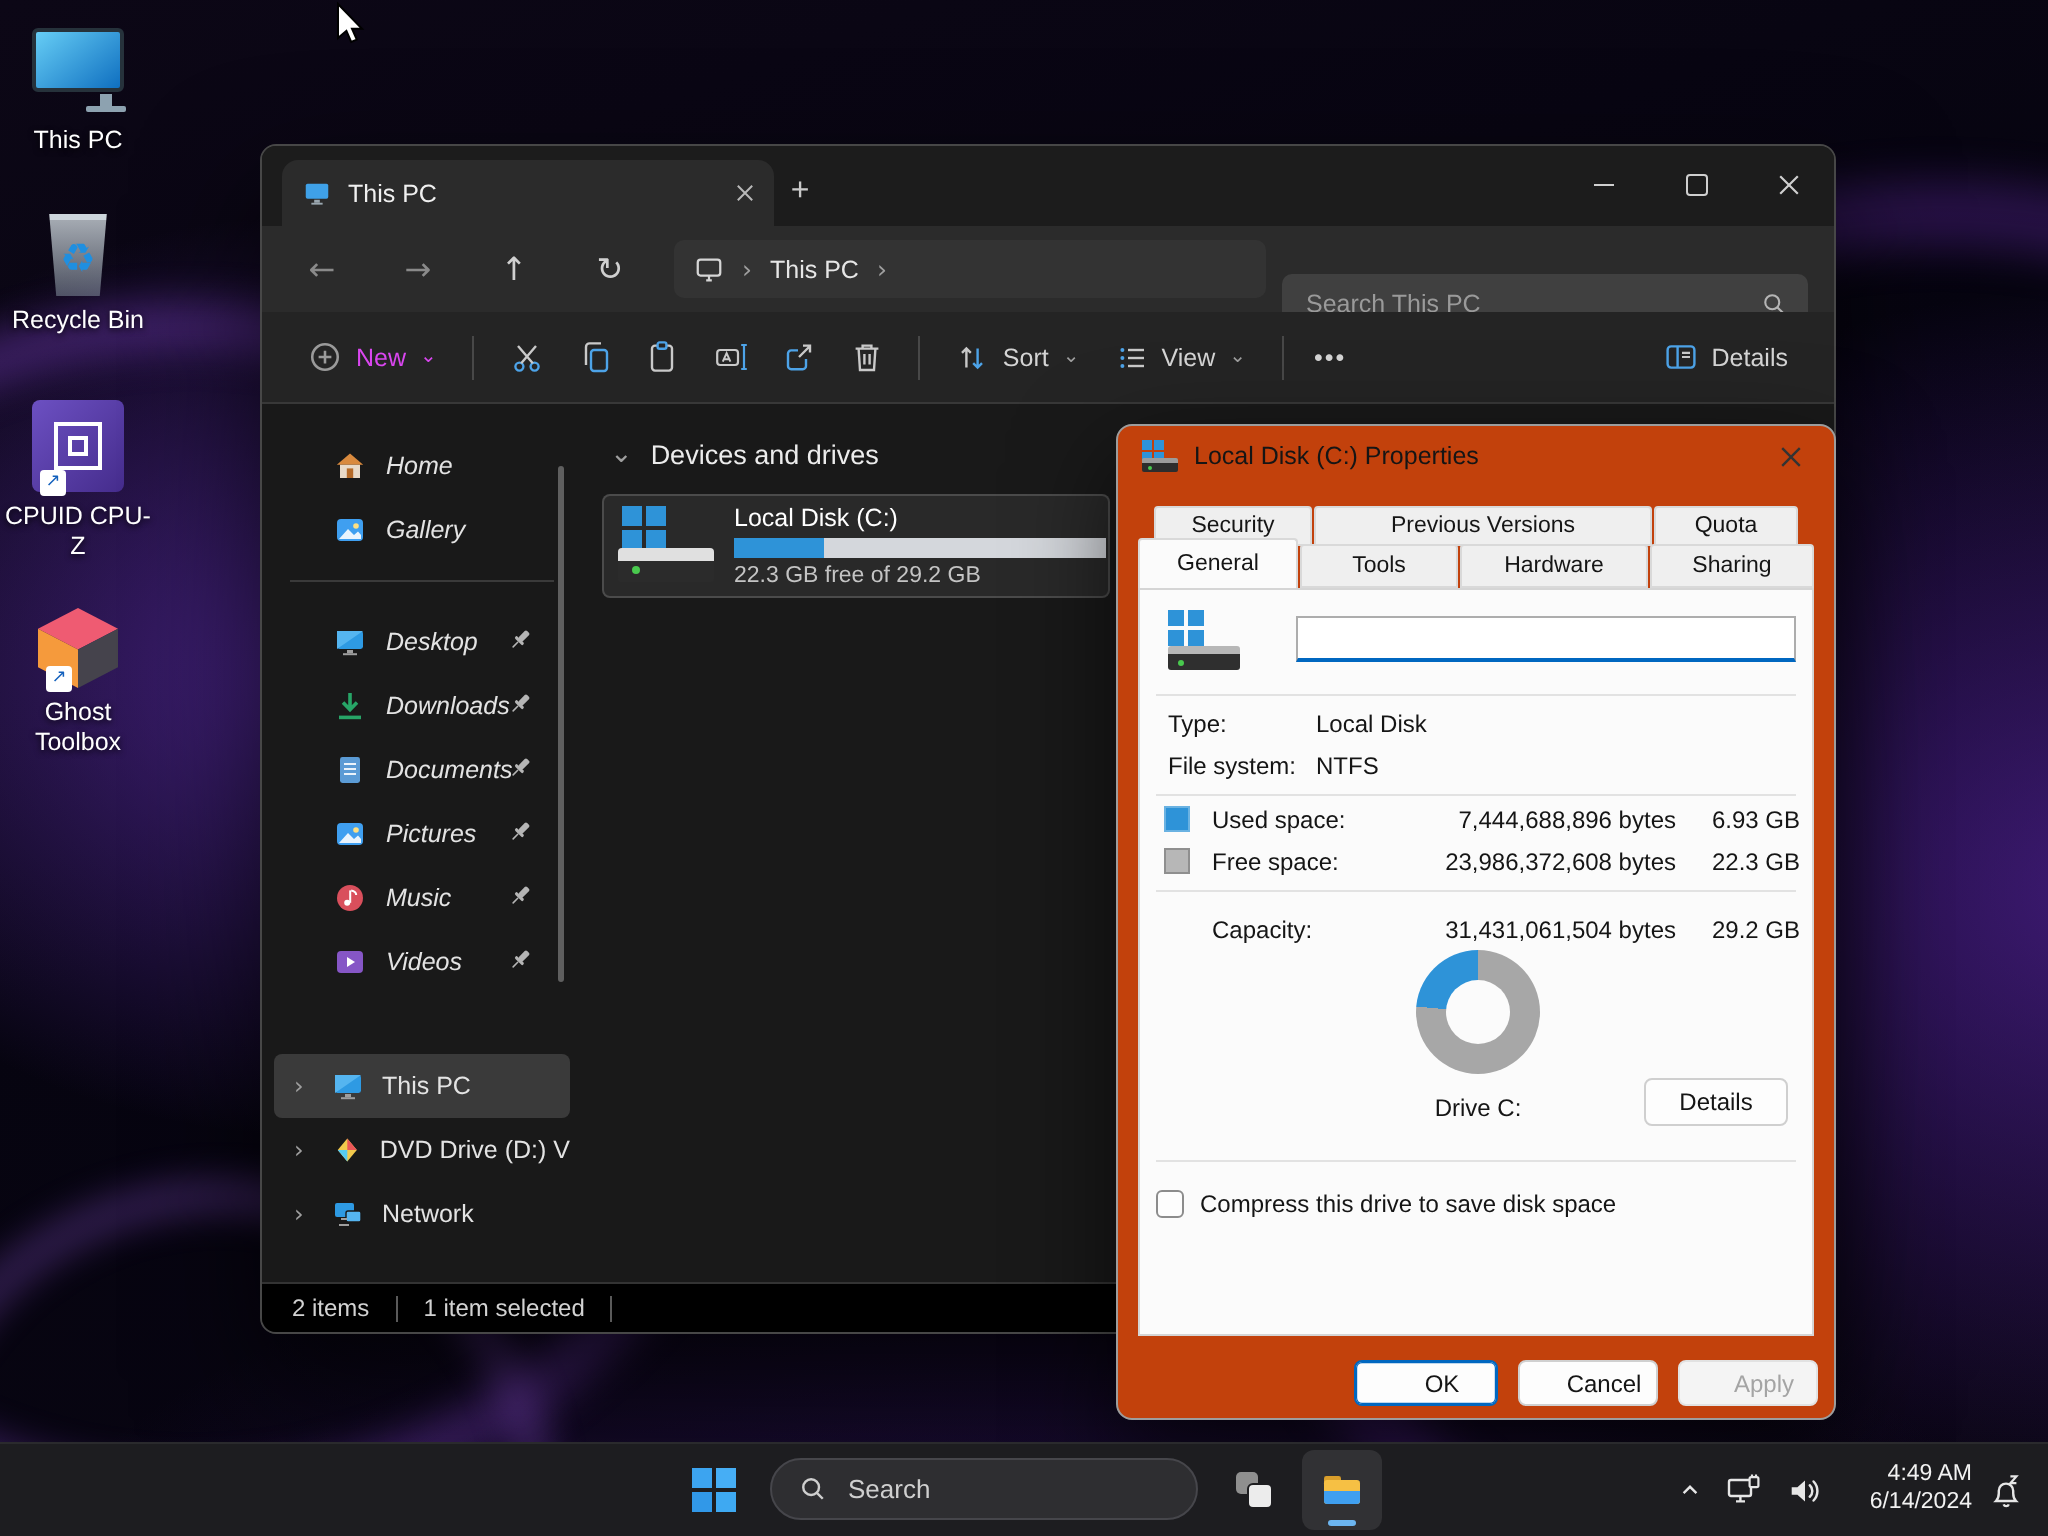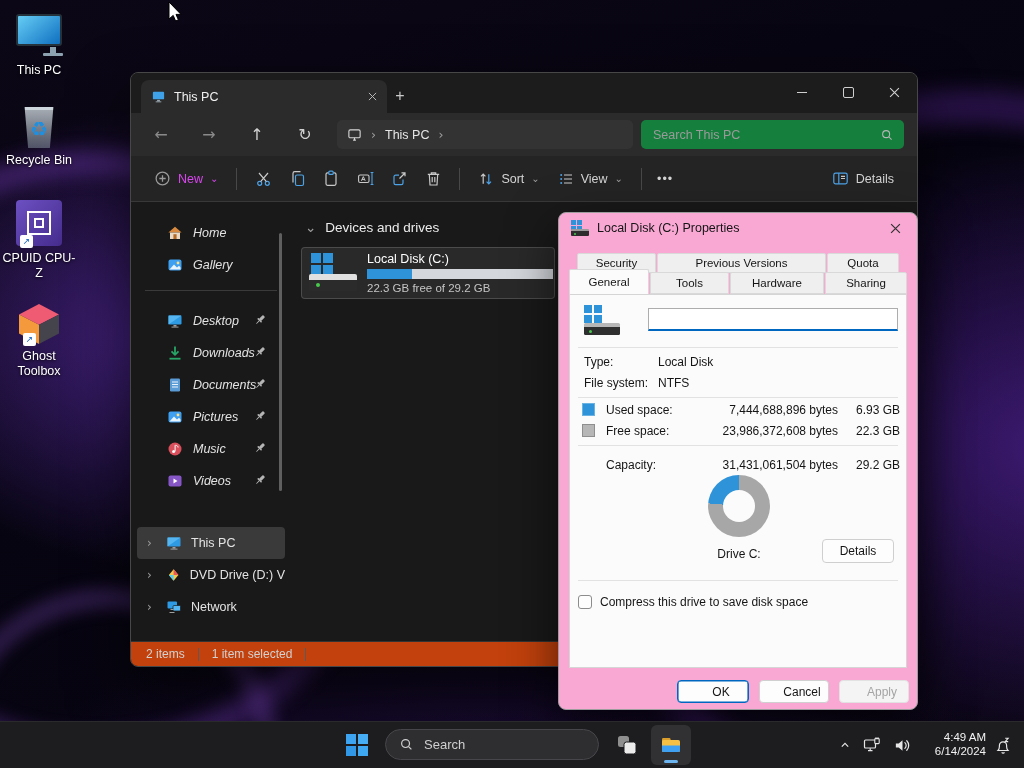--- a/index.html
+++ b/index.html
@@ -48,21 +48,21 @@
           color:#c9c9c9;font-size:16px;border-radius:4px;}
   .wctrls{position:absolute;right:0;top:0;display:flex;height:38px;}
   .wc{width:46px;display:flex;align-items:center;justify-content:center;}
   .wc-min{width:10px;height:1px;background:#cfcfcf;}
   .wc-max{width:9px;height:9px;border:1px solid #cfcfcf;border-radius:2px;}
   .navbar{position:absolute;left:0;right:0;top:40px;height:43px;background:#2b2b2b;}
   .navbtn{position:absolute;top:6px;width:32px;height:30px;display:flex;align-items:center;justify-content:center;
           font-family:"DejaVu Sans",sans-serif;font-size:16px;border-radius:4px;}
   .crumb{position:absolute;left:206px;top:7px;width:296px;height:29px;background:#333;border-radius:5px;
          display:flex;align-items:center;gap:9px;padding:0 10px;box-sizing:border-box;}
-  .searchbox{position:absolute;left:510px;top:7px;width:263px;height:29px;background:#15803d;border-radius:5px;
+  .searchbox{position:absolute;left:510px;top:24px;width:263px;height:29px;background:#404040;border-radius:5px;
          display:flex;align-items:center;padding:0 10px;box-sizing:border-box;}
   .searchbox input{flex:1;background:transparent;border:none;outline:none;color:#cfcfcf;font-size:12.5px;
          font-family:"Liberation Sans",sans-serif;}
   .searchbox input::placeholder{color:#9a9a9a;}
   .uicon{font-family:"DejaVu Sans",sans-serif;}
   .chev{color:#9f9f9f;font-family:"DejaVu Sans",sans-serif;}
   .toolbar{position:absolute;left:0;right:0;top:83px;height:46px;background:#242424;border-bottom:1px solid #383838;
            display:flex;align-items:center;padding:0 14px;box-sizing:border-box;}
   .tbbtn{display:flex;align-items:center;gap:7px;padding:0 9px;height:34px;border-radius:4px;color:#d4d4d4;}
   .tbico{display:flex;align-items:center;justify-content:center;width:34px;height:34px;border-radius:4px;}
@@ -89,25 +89,25 @@
   .drv .wl{position:absolute;left:2px;top:0;display:grid;grid-template-columns:10px 10px;gap:1.5px;}
   .drv .wl i{width:10px;height:10px;background:#2e93d8;}
   .drv .body{position:absolute;left:0;bottom:2px;width:48px;height:17px;border-radius:2px;
              background:linear-gradient(#e0e0e0 0 38%,#2b2b2b 38%);}
   .drv .body:after{content:"";position:absolute;left:7px;bottom:4px;width:4px;height:4px;border-radius:50%;background:#49c94e;}
   .dmeta{flex:1;min-width:0;}
   .dname{color:#fff;margin-bottom:3px;}
   .bar{width:186px;height:10px;background:#d4d7dc;margin-bottom:3px;}
   .bar i{display:block;height:100%;background:#2e93d8;}
   .dfree{font-size:11.5px;color:#c4c4c4;}
-  .statusbar{position:absolute;left:0;right:0;bottom:0;height:24px;background:#c2410c;border-top:1px solid #333;
+  .statusbar{position:absolute;left:0;right:0;bottom:0;height:24px;background:#000000;border-top:1px solid #333;
              display:flex;align-items:center;gap:13px;padding:0 15px;font-size:12px;color:#d2d2d2;}
   .sdiv{width:1px;height:13px;background:#5a5a5a;}
   
-  .dlg{position:absolute;left:558px;top:212px;width:360px;height:498px;background:#f9a8d4;border:1px solid #9d9d9d;
+  .dlg{position:absolute;left:558px;top:212px;width:360px;height:498px;background:#c2410c;border:1px solid #9d9d9d;
        border-radius:8px;box-shadow:0 18px 50px rgba(0,0,0,.6);font-size:12px;color:#151515;overflow:hidden;box-sizing:border-box;}
   .dlg-tb{position:absolute;left:0;right:0;top:0;height:30px;display:flex;align-items:center;gap:8px;padding-left:12px;}
   .dlg-title{flex:1;font-size:12.5px;}
   .dlg-x{width:44px;height:30px;display:flex;align-items:center;justify-content:center;border-top-right-radius:8px;}
   .minidrv{position:relative;width:18px;height:16px;flex:0 0 auto;}
   .minidrv .wl{position:absolute;left:0;top:0;display:grid;grid-template-columns:5px 5px;gap:1px;}
   .minidrv .wl i{width:5px;height:5px;background:#2e93d8;}
   .minidrv .body{position:absolute;left:0;bottom:0;width:18px;height:7px;border-radius:1px;
                  background:linear-gradient(#9b9b9b 0 34%,#2d2d2d 34%);}
   .minidrv .body:after{content:"";position:absolute;left:3px;bottom:1.5px;width:2px;height:2px;border-radius:50%;background:#49c94e;}

